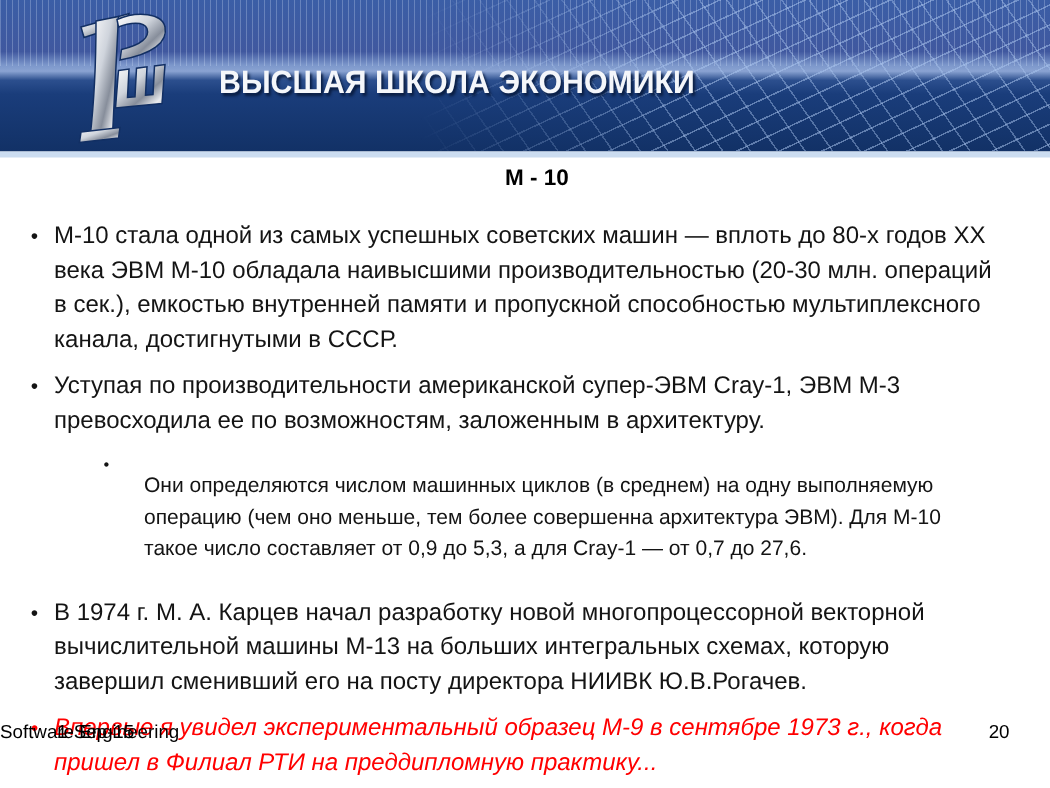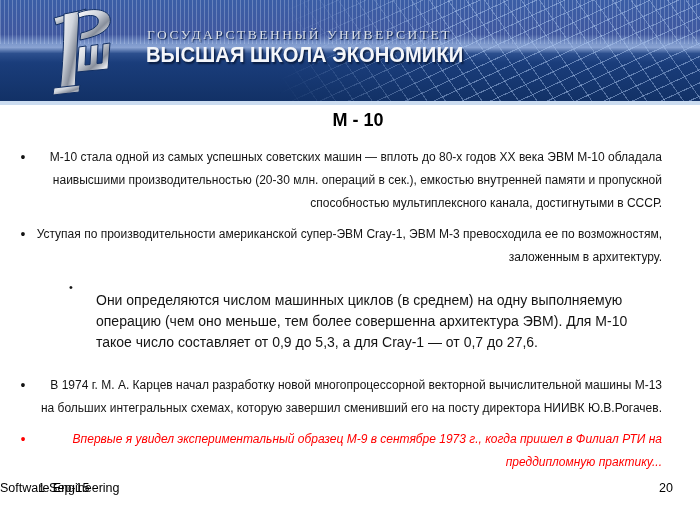--- a/index.html
+++ b/index.html
@@ -36,27 +36,27 @@
   }
   .hdr-line2 {
     position:absolute; left:146px; top:43px;
     font-size:21.5px; font-weight:bold; color:#f4f6fa; white-space:nowrap;
     transform:scaleX(0.94); transform-origin:left center;
     text-shadow:1.5px 2px 2px #091c40;
   }
   
   .title {
     position:absolute; top:110px; left:16px; right:0; margin:0;
-    text-align:center; font-size:18px; font-weight:700; color:#000;
+    text-align:center; font-size:15px; font-weight:700; color:#000;
   }
   .content { position:absolute; left:10px; top:146px; width:652px; color:#141414; }
   .item { display:flex; margin:0 0 8px 0; }
   .marker { flex:0 0 26px; text-align:center; }
   .l1 > .marker { font-size:14px; line-height:23px; }
-  .l1 .txt { margin:0; font-size:12px; line-height:23px;text-align:right; }
+  .l1 .txt { margin:0; font-size:16px; line-height:23px; }
   .l2 { margin-left:49px; }
   .l2 > .marker { flex-basis:24px; font-size:11px; line-height:21px; }
   .l2 .txt { margin:13px; font-size:14px; line-height:21px; }
   .red { color:var(--accent-red, #ff0000); font-style:italic; }
   
   .f-date   { position:absolute; left:38px;  top:481px; font-size:12.5px; color:#000; }
   .f-center { position:absolute; left:0; right:0; top:481px; text-align:left; font-size:12.5px; color:#000; }
   .f-page   { position:absolute; right:27px; top:481px; font-size:12.5px; color:#000; }
 </style>
 </head>
@@ -82,21 +82,20 @@
         <g fill="url(#lg-silver)" stroke="#122f63" stroke-width="1">
           <path d="M2,12 L34,3 L32,10 L4,19 Z"></path>
           <path d="M12,8 L27,5 L23,84 L8,86 C11,60 12,30 12,8 Z"></path>
           <path d="M26,7 C40,1 56,3 58,12 C60,22 50,30 28,34 L29,27 C42,24 48,19 46,13 C44,8 34,9 27,12 Z"></path>
           <path d="M27,41 L34,40 L33,59 L38,58.5 L39,39.5 L46,38.5 L45,57.5 L50,57 L51,38 L58,37 L56,63 L25,66 Z"></path>
           <path d="M2,82 L28,79 L27,86 L1,89 Z"></path>
         </g>
       </svg>
     </div>
 
-    <div class="hdr-line1">ГОСУДАРСТВЕННЫЙ УНИВЕРСИТЕТ</div>
     <div class="hdr-line2">ВЫСШАЯ ШКОЛА ЭКОНОМИКИ</div>
   </header>
 
   <h1 class="title">М - 10</h1>
 
   <main class="content">
 
     <div class="item l1">
       <span class="marker">•</span>
       <p class="txt">М-10 стала одной из самых успешных советских машин — вплоть до 80-х годов ХХ века ЭВМ М-10 обладала наивысшими производительностью (20-30 млн. операций в сек.), емкостью внутренней памяти и пропускной способностью мультиплексного канала, достигнутыми в СССР.</p>

